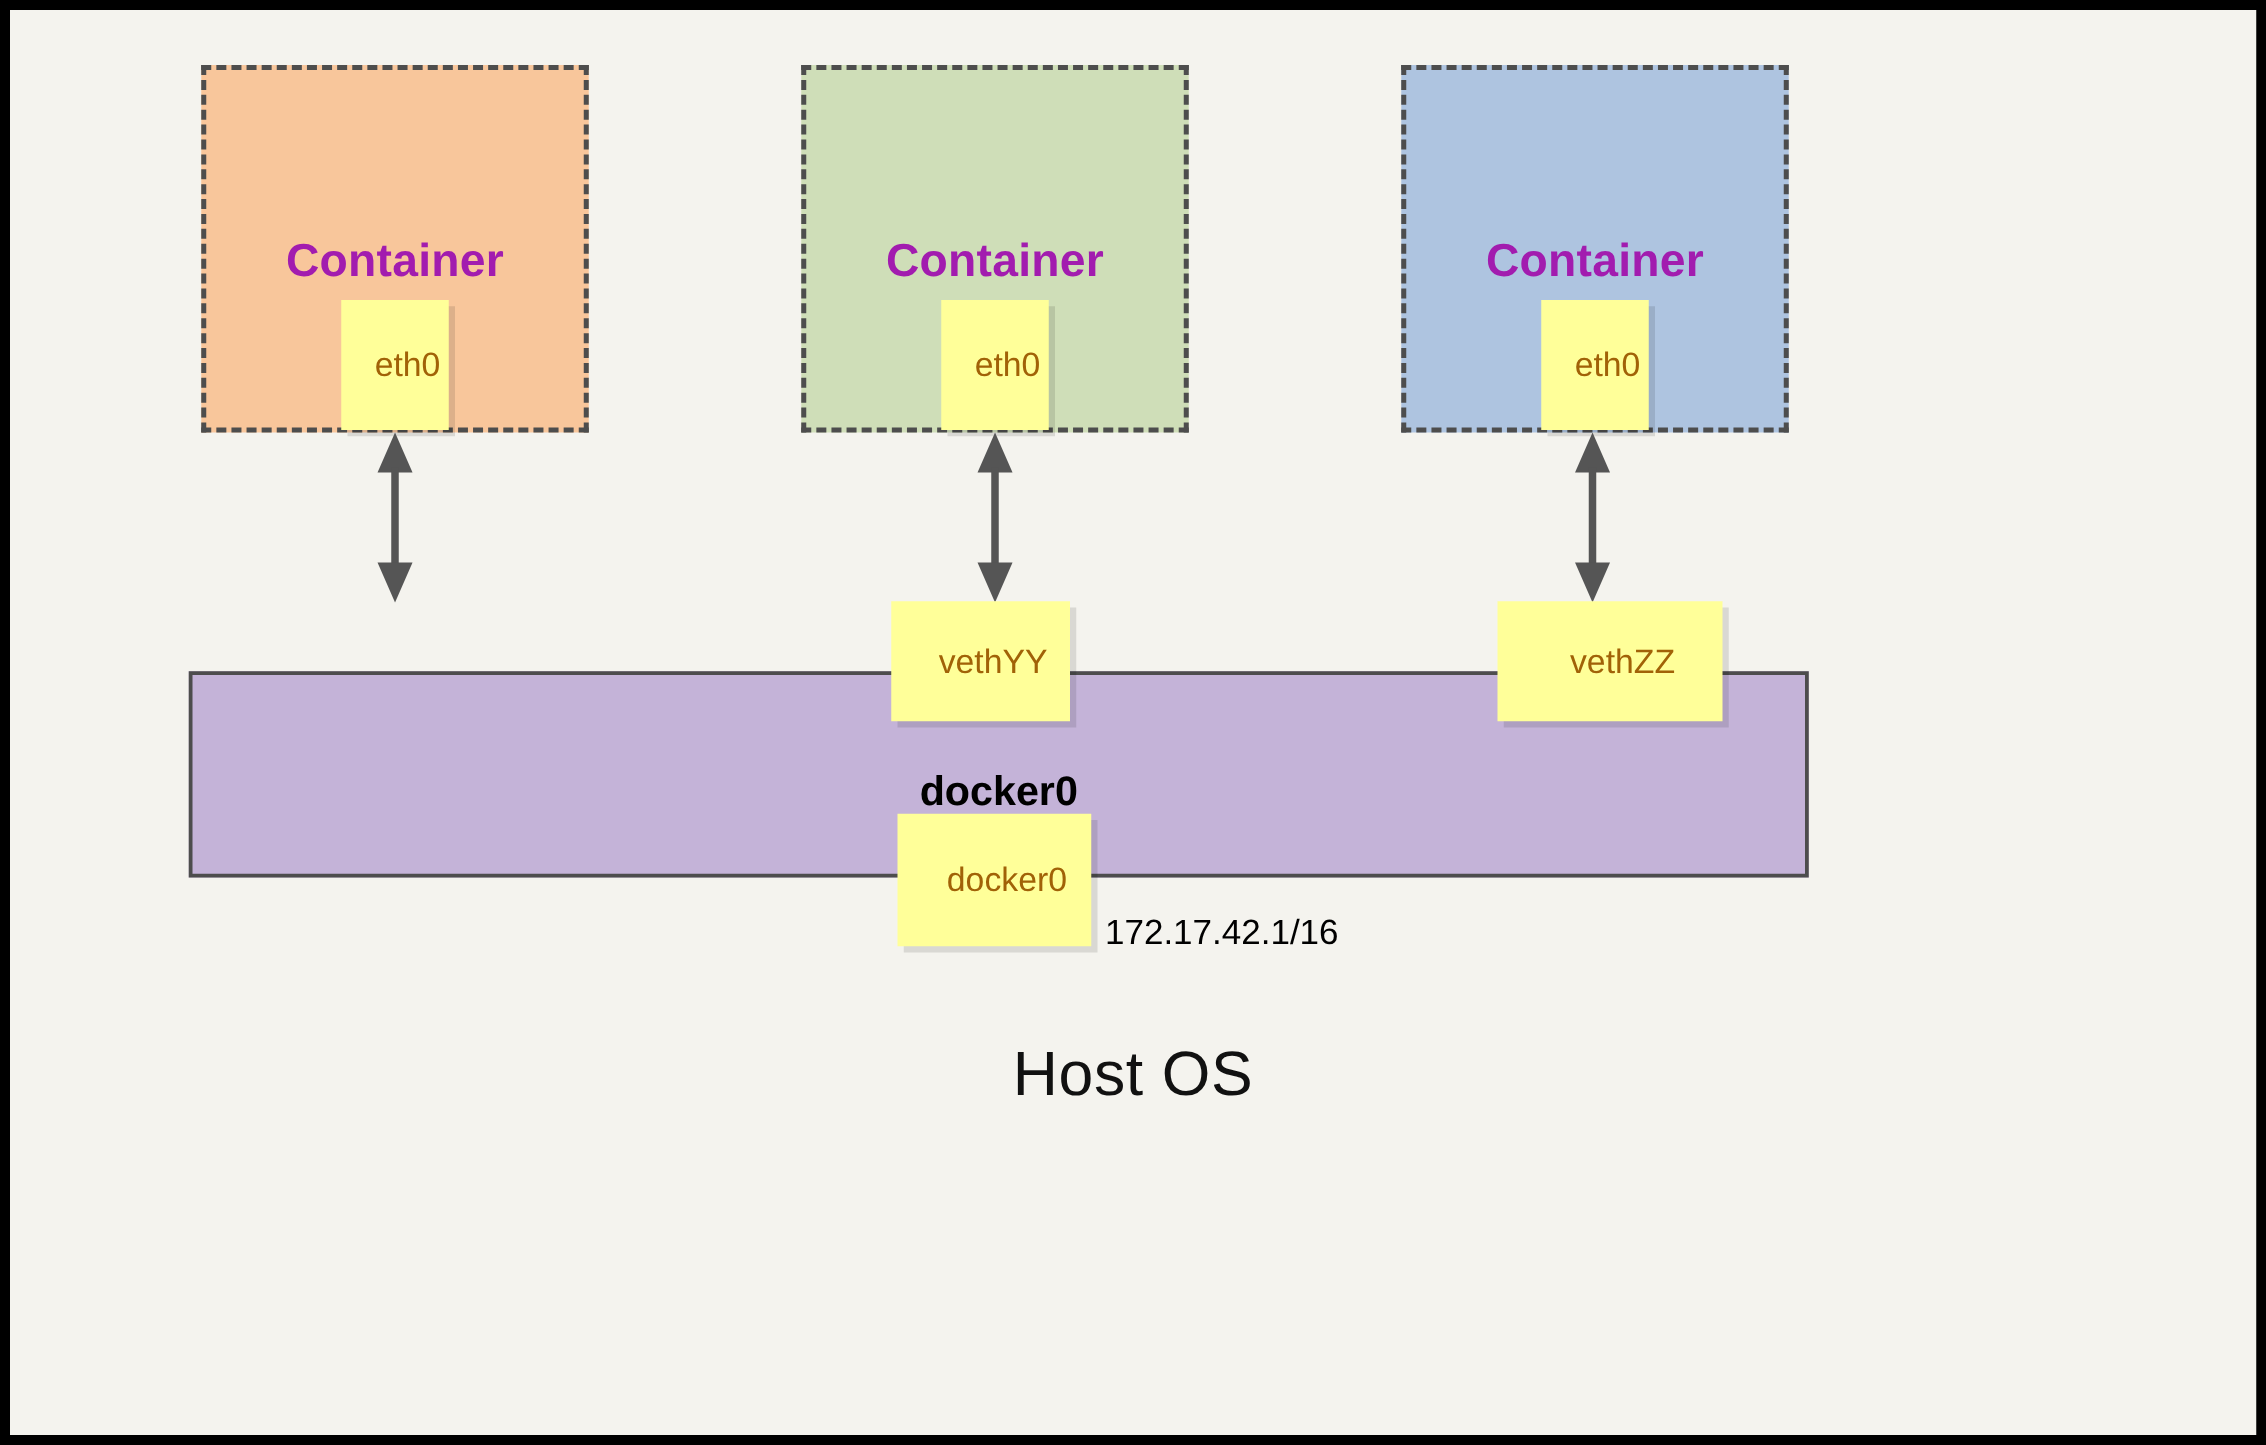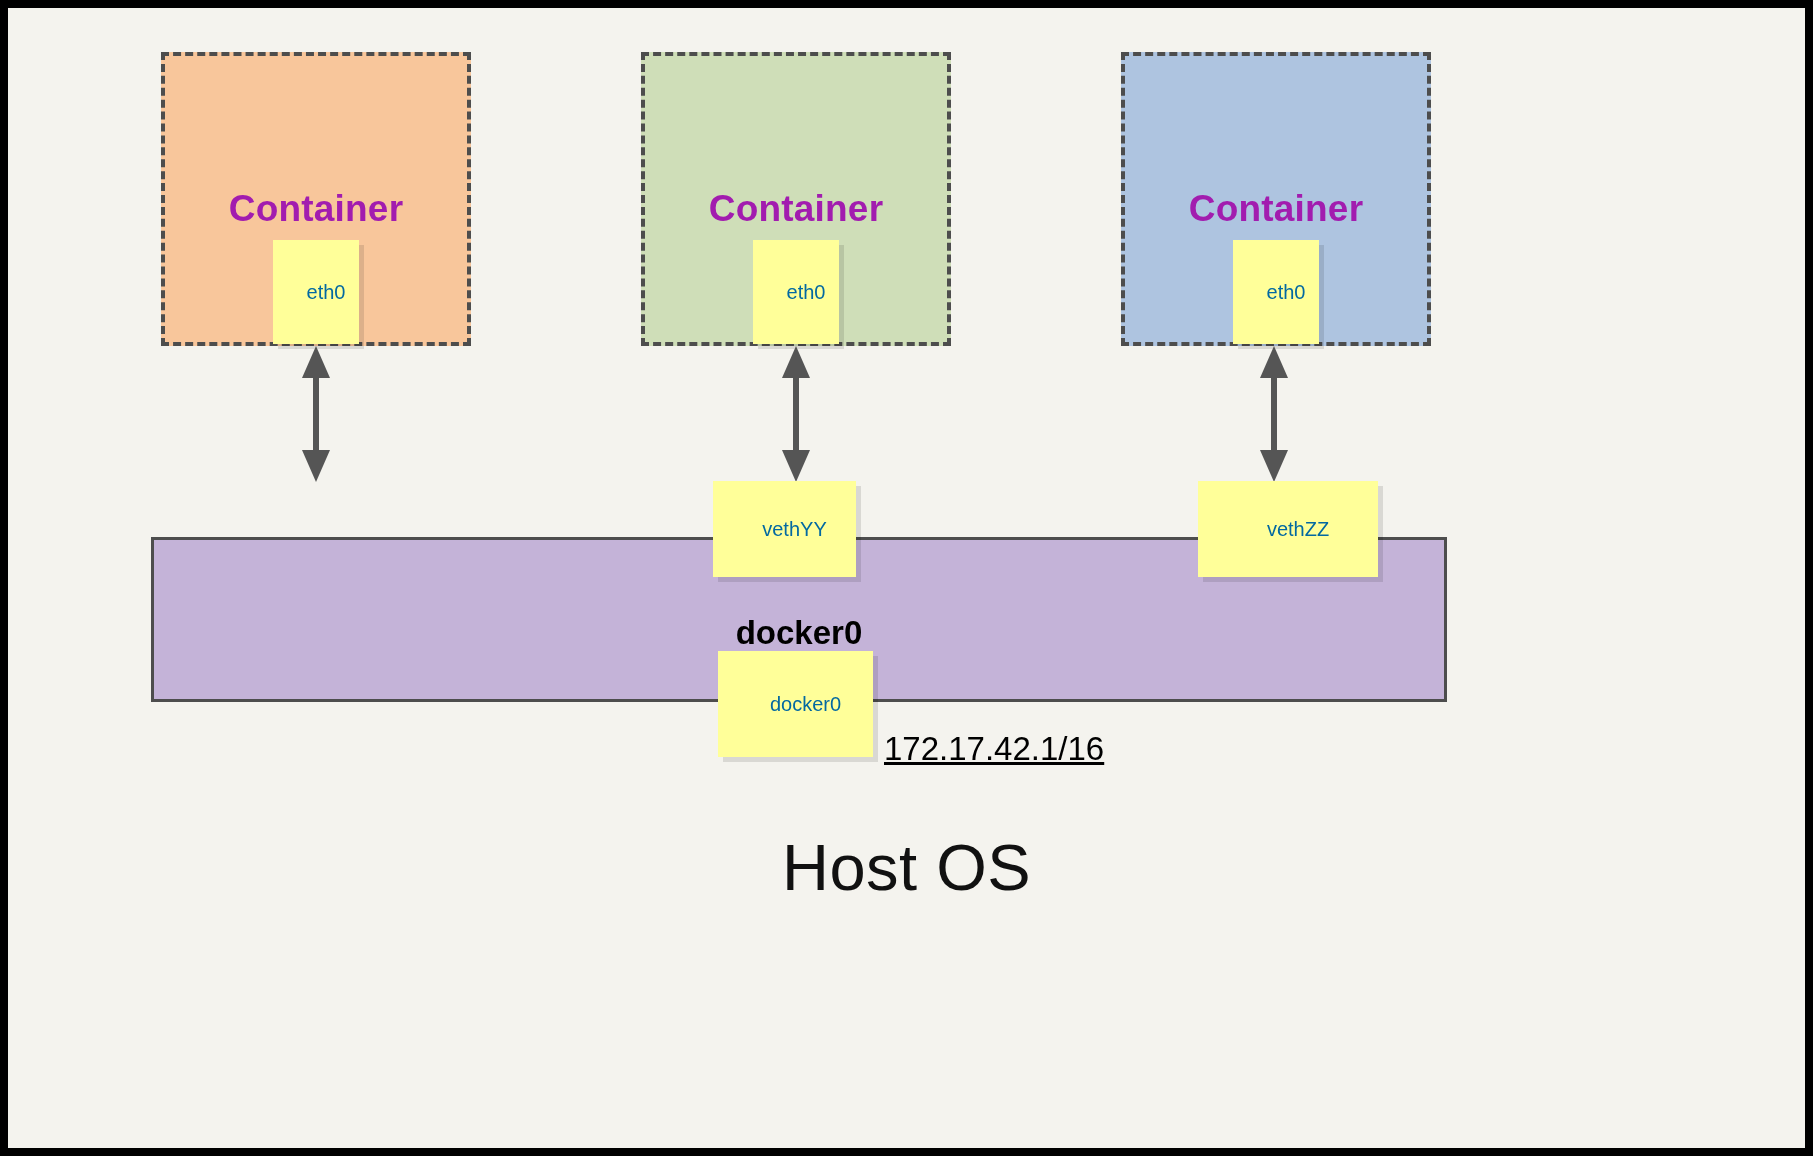--- a/index.html
+++ b/index.html
@@ -54,22 +54,22 @@
 
   
   .note-box {
     position: absolute;
     background: #ffff99;
     box-shadow: 5px 5px 0 rgba(0,0,0,0.11);
     display: flex;
     align-items: center;
     justify-content: center;
     box-sizing: border-box;
-    color: #0369a1;
-    font-size: 20px;
+    color: #a16207;
+    font-size: 27px;
     line-height: 1;
     padding-left: 20px;
   }
 
   
   #eth0-1 { left: 265px; top: 232px; width: 86px; height: 104px; }
   #eth0-2 { left: 745px; top: 232px; width: 86px; height: 104px; }
   #eth0-3 { left: 1225px; top: 232px; width: 86px; height: 104px; }
 
   
@@ -117,33 +117,32 @@
 
   #arrow-1 { left: 285px; top: 336px; width: 46px; height: 140px; }
   #arrow-2 { left: 765px; top: 336px; width: 46px; height: 140px; }
   #arrow-3 { left: 1243px; top: 336px; width: 46px; height: 140px; }
 
   
   #docker0-ip {
     position: absolute;
     left: 876px;
     top: 722px;
-    font-size: 33px;
+    font-size: 28px;
     color: #000000;
     white-space: nowrap;
-    text-decoration: underline;
   }
 
   #host-os-label {
     position: absolute;
     left: 0;
     right: 0;
     top: 822px;
     text-align: center;
-    font-size: 65px;
+    font-size: 50px;
     font-weight: 300;
     color: #111111;
     letter-spacing: 0.5px;
   }
 </style>
 </head>
 <body>
 
 <div id="canvas">
   <div id="page">

